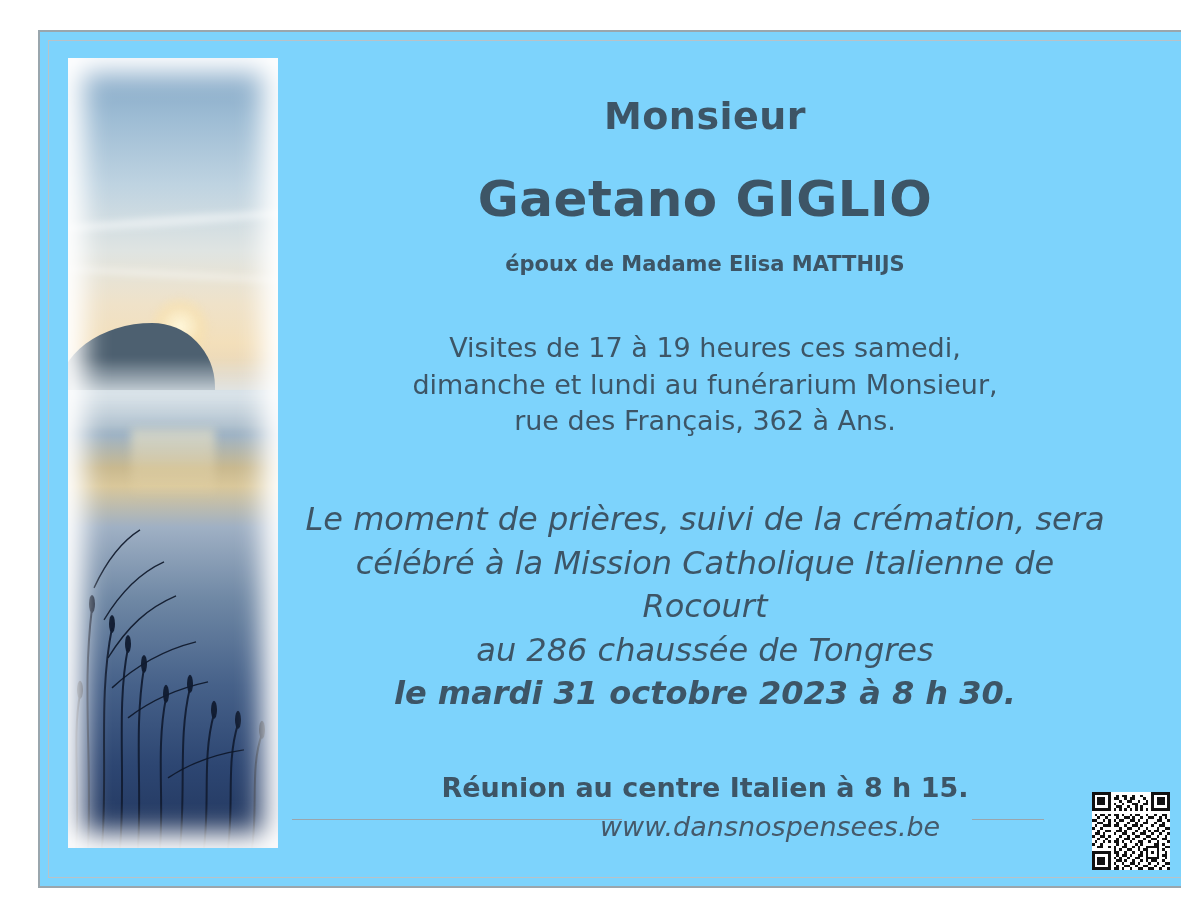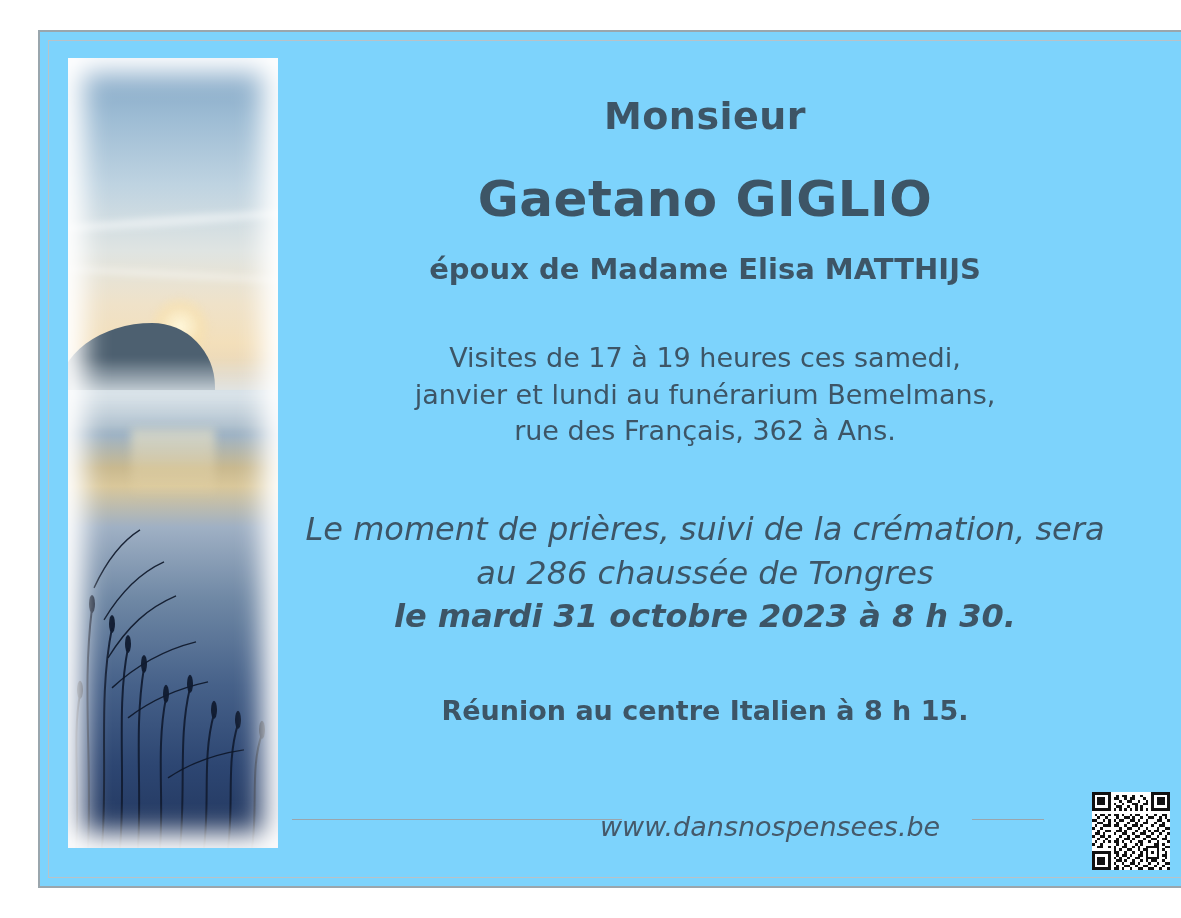--- a/index.html
+++ b/index.html
@@ -115,21 +115,21 @@
     letter-spacing: 0.5px;
     margin: 22px 0 0 0;
   }
   .l-name {
     font-size: 50px;
     font-weight: bold;
     margin: 32px 0 0 0;
     letter-spacing: 0.5px;
   }
   .l-spouse {
-    font-size: 29px;
+    font-size: 21px;
     font-weight: bold;
     margin: 24px 0 0 0;
   }
   .l-dates {
     font-size: 31px;
     margin: 18px 0 0 0;
   }
   .block {
     font-size: 27px;
     line-height: 1.36;
@@ -238,26 +238,27 @@
     <div class="vig"></div>
   </div>
 
   <div id="text">
     <div class="l-title">Monsieur</div>
     <div class="l-name">Gaetano GIGLIO</div>
     <div class="l-spouse">époux de Madame Elisa MATTHIJS</div>
 
     <div class="block">
       <div>Visites de 17 à 19 heures ces samedi,</div>
-      <div>janvier et lundi au funérarium Bemelmans,</div>
+      <div>dimanche et lundi au funérarium Monsieur,</div>
       <div>rue des Français, 362 à Ans.</div>
     </div>
 
     <div class="block2">
       <div>Le moment de prières, suivi de la crémation, sera</div>
+      <div>célébré à la Mission Catholique Italienne de Rocourt</div>
       <div>au 286 chaussée de Tongres</div>
       <div class="bold-line">le mardi 31 octobre 2023 à 8 h 30.</div>
     </div>
 
     <div class="block3">Réunion au centre Italien à 8 h 15.</div>
   </div>
 
   <div id="footer-rule"></div>
   <div id="footer-rule2"></div>
   <div id="site">www.dansnospensees.be</div>

